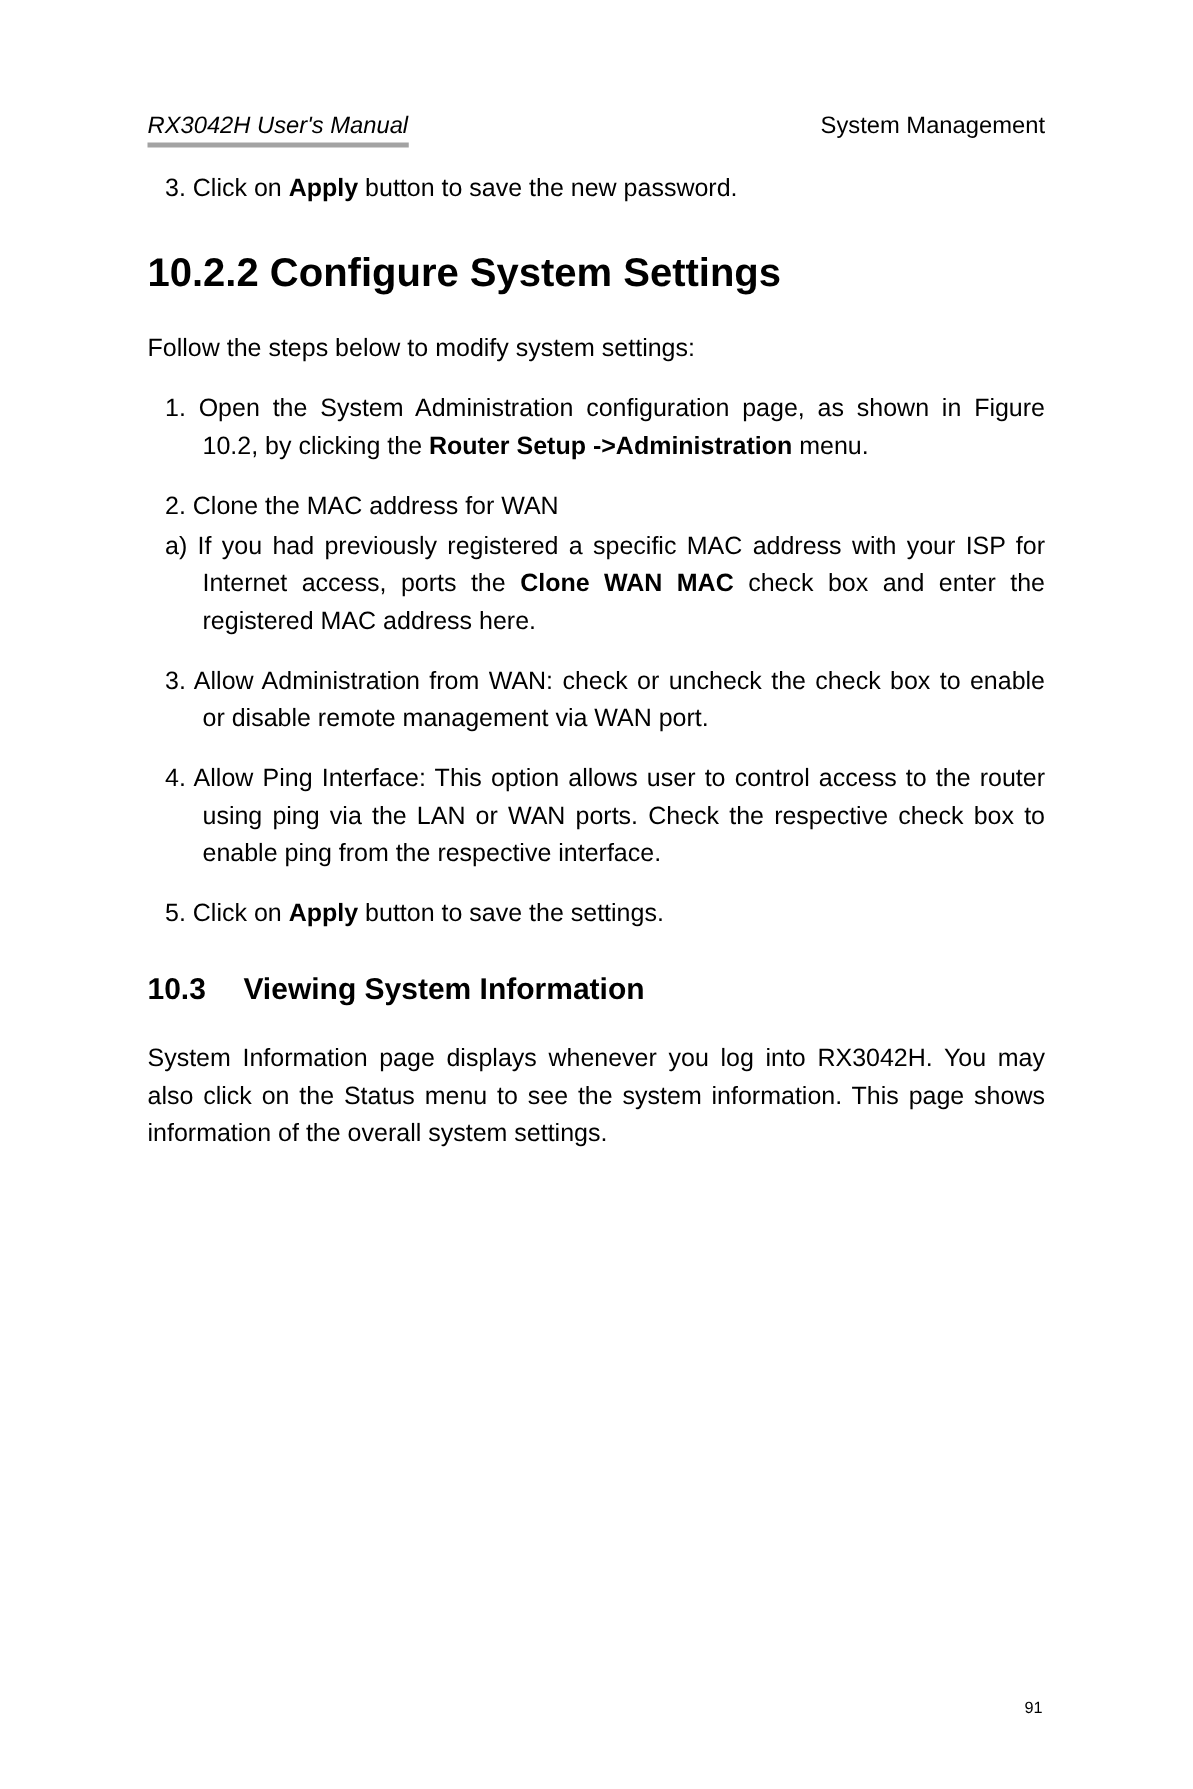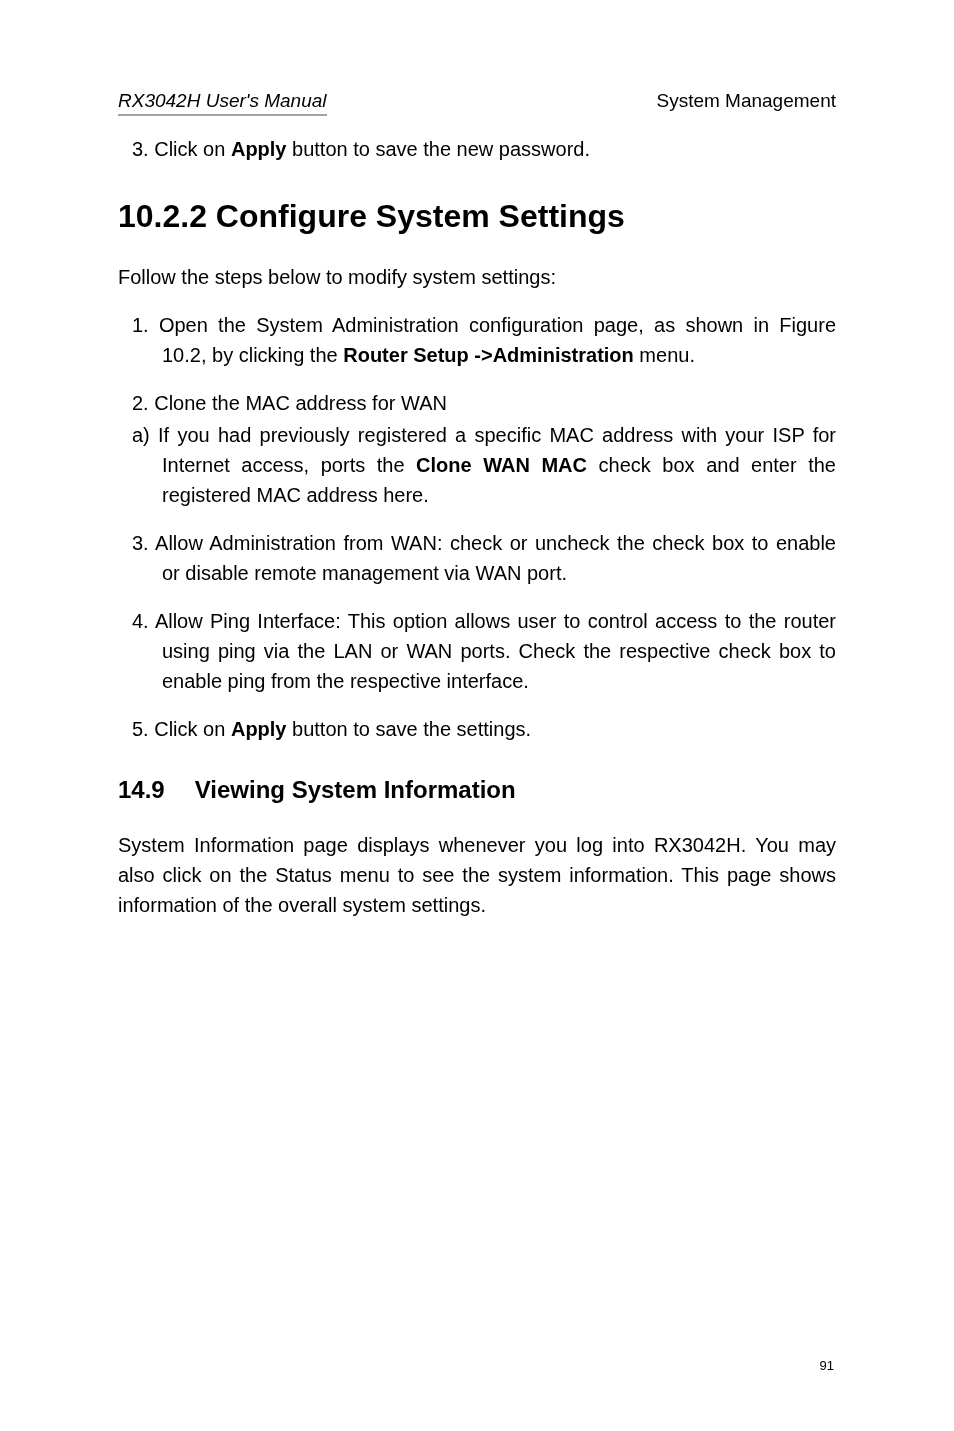--- a/index.html
+++ b/index.html
@@ -17,21 +17,21 @@
     position: relative;
   }
   .header-row {
     display: flex;
     justify-content: space-between;
     align-items: baseline;
     font-size: 19px;
   }
   .header-left {
     font-style: italic;
-    border-bottom: 2px solid #a3a3a3;
+    border-bottom: 4px solid #a3a3a3;
     padding-bottom: 2px;
     flex: 0 0 auto;
     white-space: nowrap;
   }
   .header-right {
     font-style: normal;
     padding-bottom: 2px;
     flex: 0 0 auto;
     white-space: nowrap;
   }
@@ -122,21 +122,21 @@
       <div class="num-item">3. Allow Administration from WAN: check or uncheck the check box to enable or disable remote management via WAN port.</div>
 
       <div class="num-item">4. Allow Ping Interface: This option allows user to control access to the router using ping via the LAN or WAN ports. Check the respective check box to enable ping from the respective interface.</div>
 
       <div class="num-item">
         <span>5. Click on </span><span class="bold">Apply</span><span> button to save the settings.</span>
       </div>
     </div>
 
     <div class="h-sub">
-      <span>14.9</span><span class="sec-gap"></span><span>Viewing System Information</span>
+      <span>10.3</span><span class="sec-gap"></span><span>Viewing System Information</span>
     </div>
 
     <div class="para">System Information page displays whenever you log into RX3042H. You may also click on the Status menu to see the system information. This page shows information of the overall system settings.</div>
 
   </div>
 
   <div class="page-num">91</div>
 </div>
 
 </body></html>

